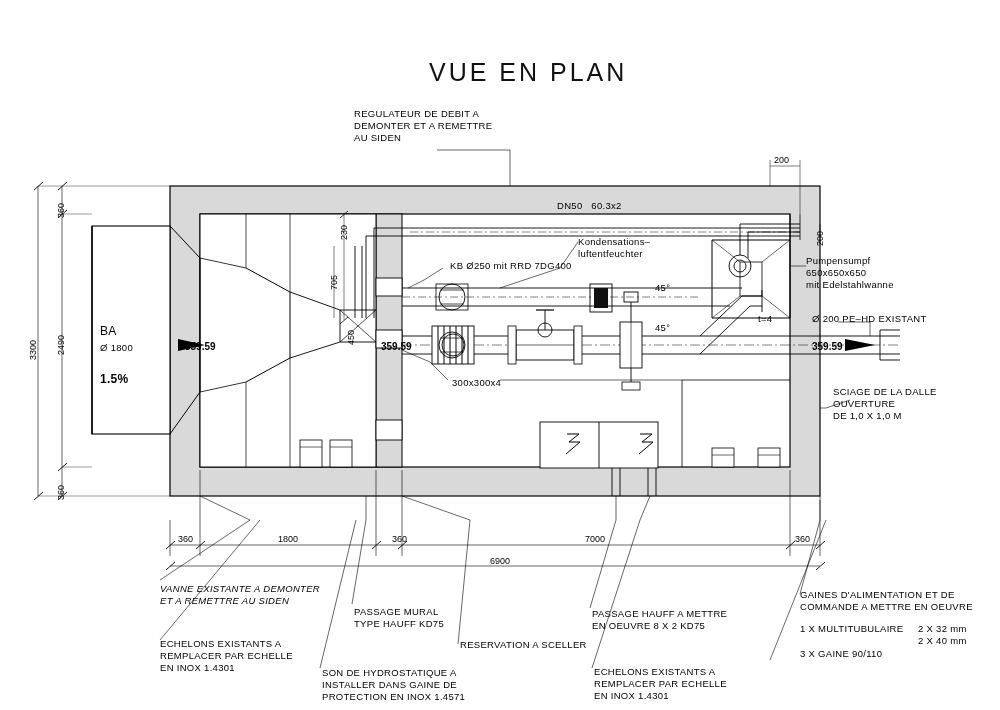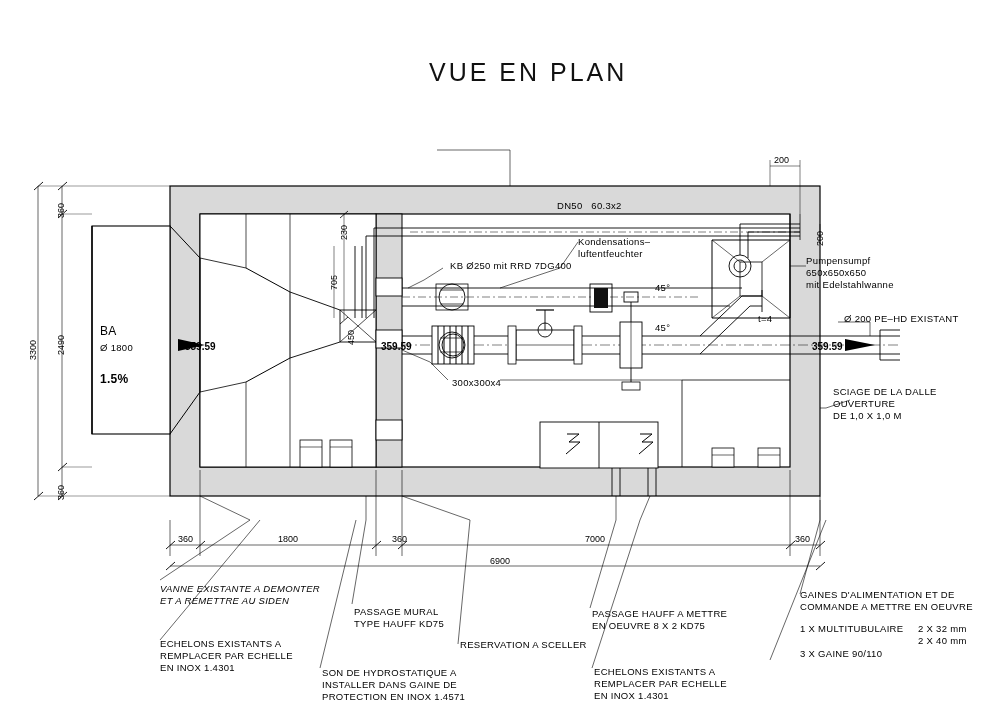--- a/index.html
+++ b/index.html
@@ -293,28 +293,31 @@
       <path d="M458 644 L470 520 L402 496" stroke-width="0.6"></path>
       <path d="M590 608 L616 520 L616 496" stroke-width="0.6"></path>
       <path d="M592 668 L640 520 L650 496" stroke-width="0.6"></path>
       <path d="M800 594 L820 520 L820 496" stroke-width="0.6"></path>
       <path d="M770 660 L826 520" stroke-width="0.6"></path>
     </g>
   </svg>
 
   <div class="title" style="left:429px; top:58px;">VUE EN PLAN</div>
 
+  <div class="lbl" style="left:354px; top:108px;">REGULATEUR DE DEBIT A
+DEMONTER ET A REMETTRE
+AU SIDEN</div>
   <div class="lbl" style="left:557px; top:200px;">DN50   60.3x2</div>
   <div class="lbl" style="left:578px; top:236px;">Kondensations–
 luftentfeuchter</div>
   <div class="lbl" style="left:450px; top:260px;">KB Ø250 mit RRD 7DG400</div>
   <div class="lbl" style="left:806px; top:255px;">Pumpensumpf
 650x650x650
 mit Edelstahlwanne</div>
-  <div class="lbl" style="left:812px; top:313px;margin-left:32px;">Ø 200 PE–HD EXISTANT</div>
+  <div class="lbl" style="left:812px; top:313px;">Ø 200 PE–HD EXISTANT</div>
   <div class="lbl" style="left:452px; top:377px;">300x300x4</div>
   <div class="lbl" style="left:833px; top:386px;">SCIAGE DE LA DALLE
 OUVERTURE
 DE 1,0 X 1,0 M</div>
   <div class="lbl" style="left:655px; top:282px;">45°</div>
   <div class="lbl" style="left:655px; top:322px;">45°</div>
   <div class="lbl" style="left:758px; top:313px;">t=4</div>
 
   <div class="lbl big" style="left:100px; top:325px;">BA</div>
   <div class="lbl" style="left:100px; top:342px;">Ø 1800</div>

